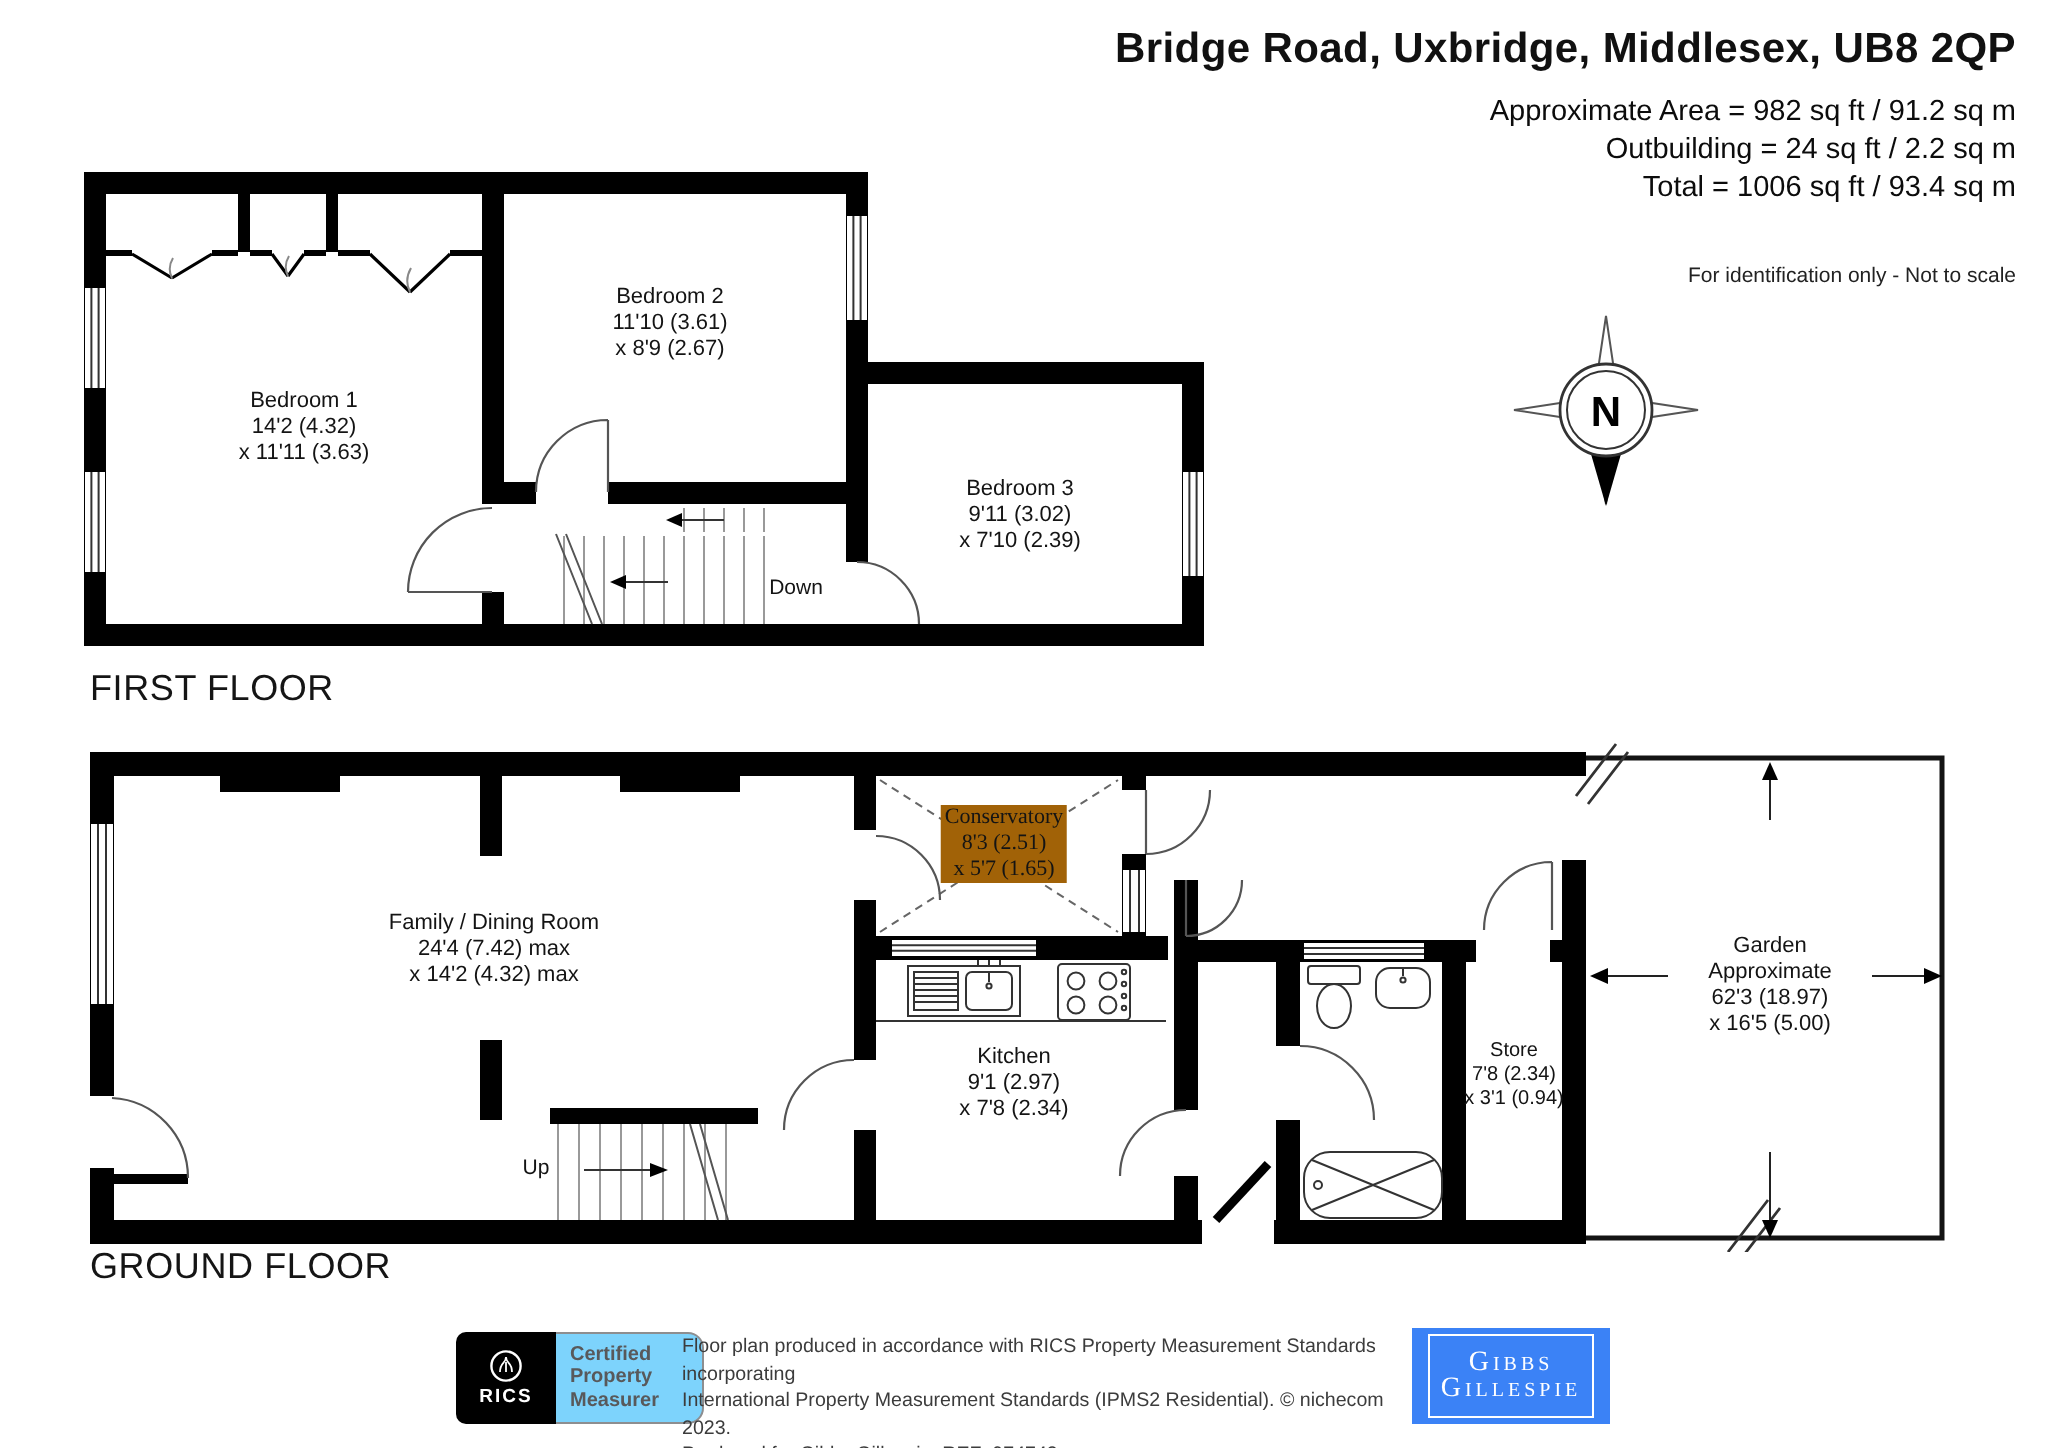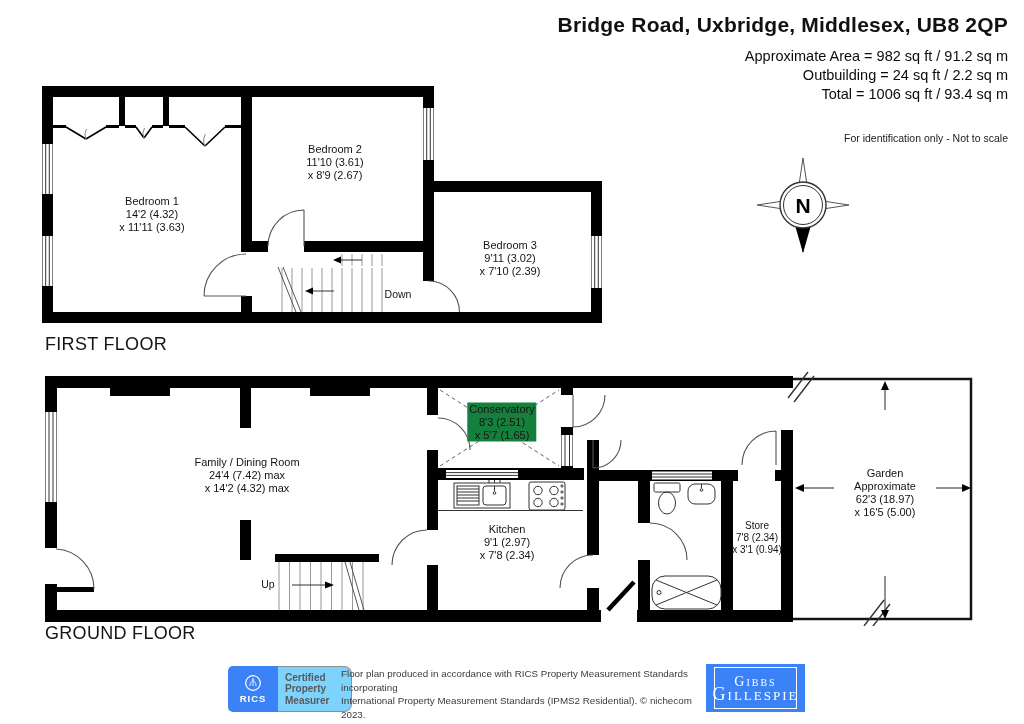--- a/index.html
+++ b/index.html
@@ -12,43 +12,43 @@
              line-height:19px;color:#0c0c0c;}
   .hdr-note{position:absolute;top:105px;right:16px;font-size:10.5px;color:#222;margin-top:27px;}
   
   .plan{position:absolute;}
   .plan-first{left:42px;top:86px;width:560px;height:245px;}
   .plan-ground{left:42px;top:370px;width:940px;height:256px;}
   .plan svg{position:absolute;left:0;top:0;}
   .room-label{position:absolute;transform:translate(-50%,-50%);text-align:center;
               font-size:11px;line-height:13px;color:#141414;white-space:nowrap;}
   .room-label.small{font-size:10px;line-height:12px;}
-  .room-label.bg{background:#15803d;padding:0 2px;}
+  .room-label.bg{background:#a16207;padding:0 2px;font-family:Liberation Serif, serif;}
   .stair-label{position:absolute;transform:translate(-50%,-50%);font-size:10.5px;color:#141414;}
   .floor-caption{position:absolute;font-size:18px;letter-spacing:.3px;color:#151515;}
   .compass{position:absolute;left:743px;top:145px;}
   
   .footer{position:absolute;left:0;top:660px;width:1024px;height:60px;}
   .rics-group{position:absolute;left:228px;top:6px;display:flex;height:46px;}
-  .rics-box{width:50px;background:#3b82f6;border-radius:5px 0 0 5px;display:flex;
+  .rics-box{width:50px;background:#000000;border-radius:5px 0 0 5px;display:flex;
             flex-direction:column;align-items:center;justify-content:center;gap:1px;}
   .rics-word{color:#fff;font-size:9.5px;font-weight:bold;letter-spacing:1px;}
   .cpm-box{width:66px;border:1.5px solid #8d8e90;border-left:none;border-radius:0 8px 8px 0;
            background:#7dd3fc;display:flex;flex-direction:column;justify-content:center;padding-left:7px;}
   .cpm-box div{font-size:10px;line-height:11.5px;font-weight:bold;color:#58595b;}
   .foot-disc{position:absolute;left:341px;top:7px;width:360px;font-size:9.8px;
              line-height:13.5px;color:#3c3c3c;}
   .gg-logo{position:absolute;left:706px;top:4px;width:99px;height:48px;background:#3b82f6;
            display:flex;align-items:center;justify-content:center;}
   .gg-inner{width:81px;height:40px;border:1px solid #fff;display:flex;flex-direction:column;
             align-items:center;justify-content:center;}
   .gg-inner div{font-family:"Liberation Serif",serif;font-variant:small-caps;color:#fff;
                 letter-spacing:2px;line-height:13px;}
   .gg-l1{font-size:14px;}
-  .gg-l2{font-size:18px;}
+  .gg-l2{font-size:14px;}
 </style>
 </head>
 <body>
 
 <div class="page">
 
   <div class="hdr-title">Bridge Road, Uxbridge, Middlesex, UB8 2QP</div>
   <div class="hdr-areas">
     <div>Approximate Area = 982 sq ft / 91.2 sq m</div>
     <div>Outbuilding = 24 sq ft / 2.2 sq m</div>

